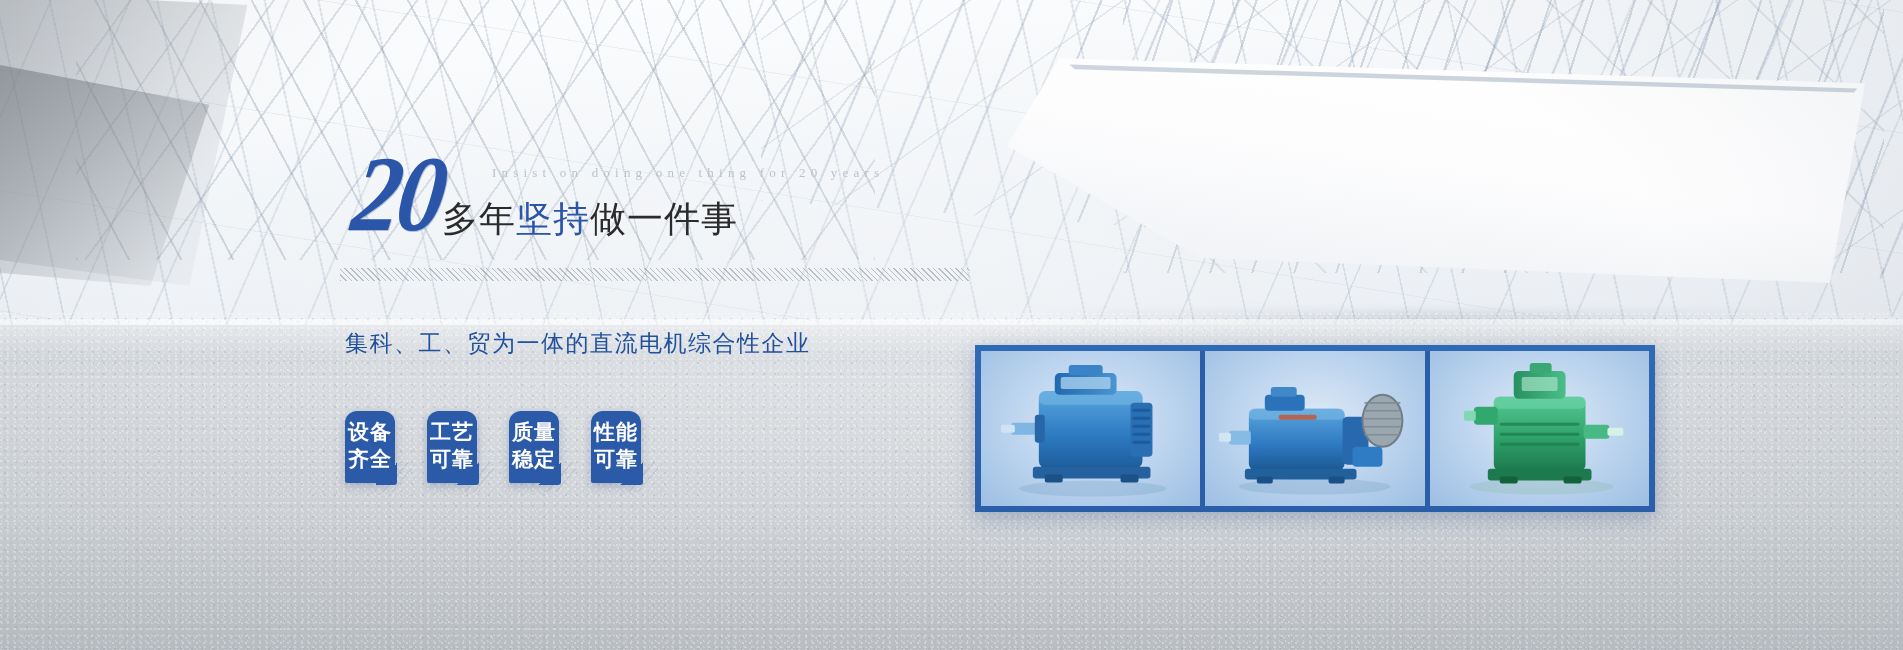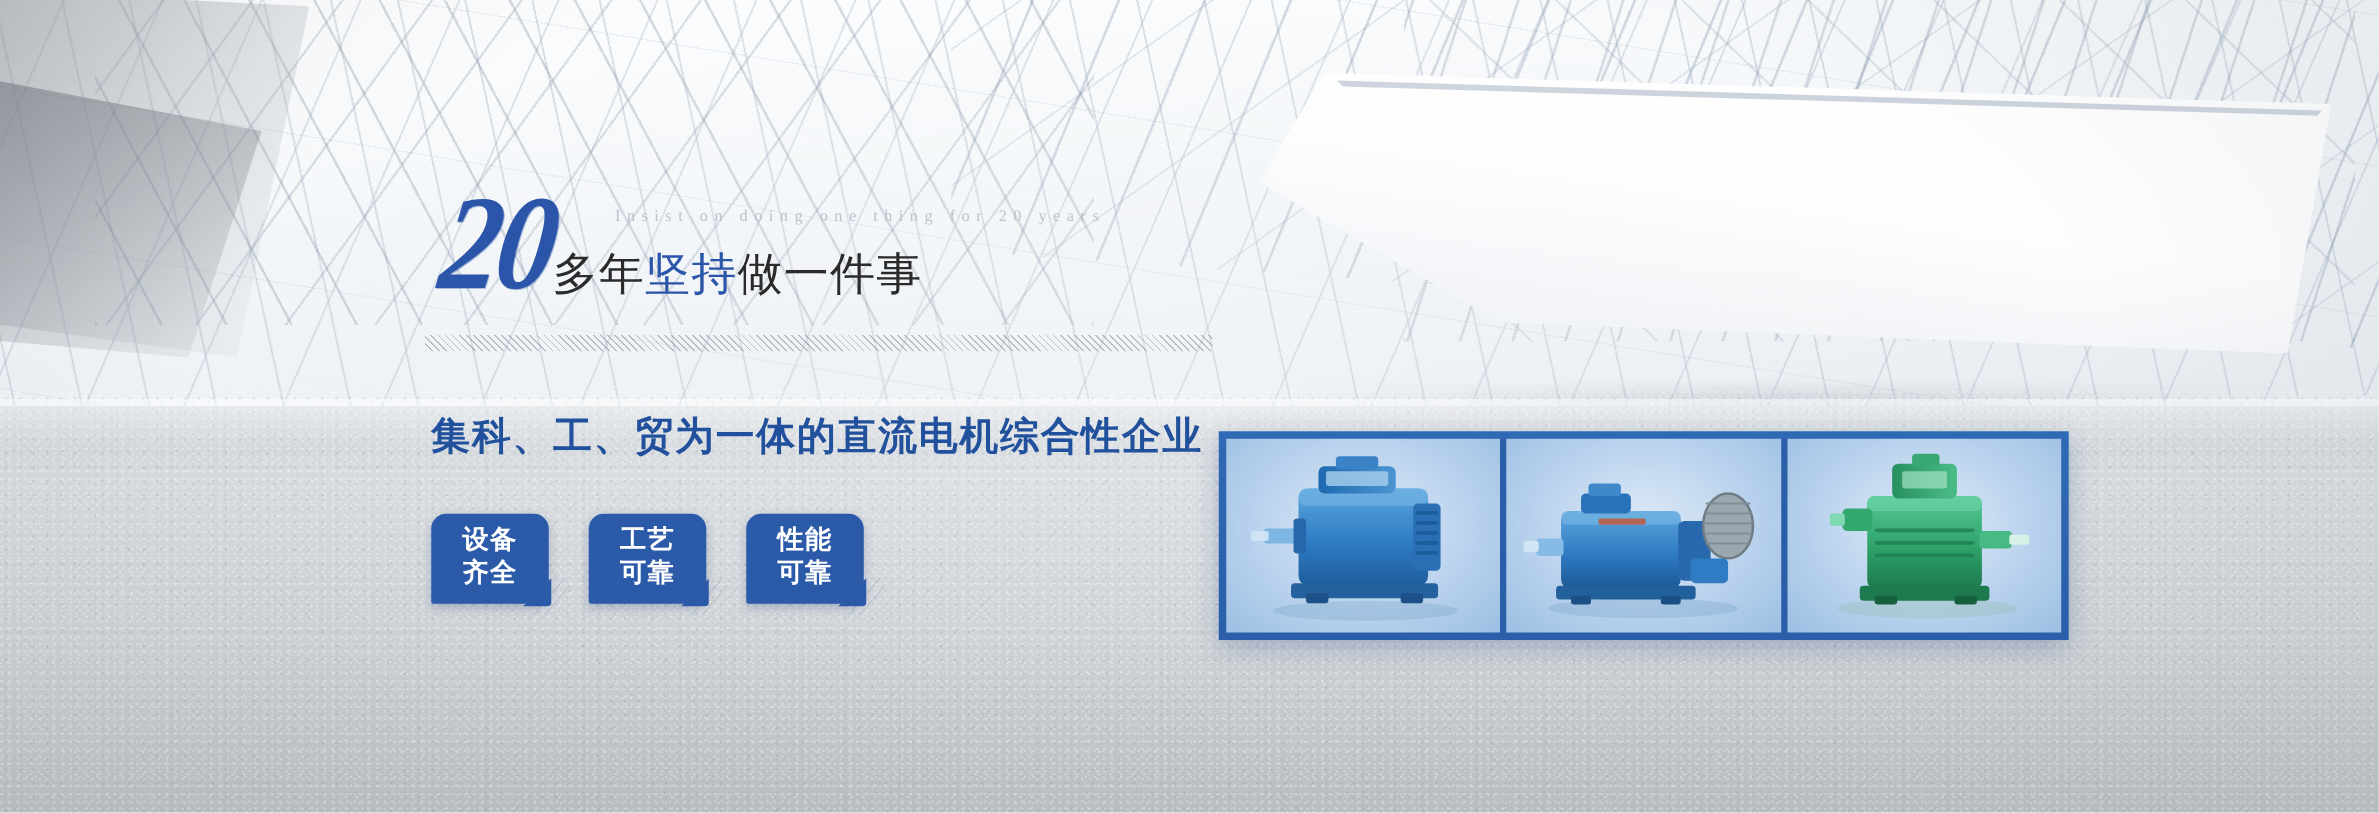--- a/index.html
+++ b/index.html
@@ -156,30 +156,30 @@
 
   .divider {
     position: absolute; left: 340px; top: 268px; width: 630px; height: 13px;
     background-image: repeating-linear-gradient(45deg,
         rgba(120,130,142,.55) 0 1px, rgba(255,255,255,0) 1px 4px);
     opacity: .85;
   }
 
   .subtitle {
     position: absolute; left: 345px; top: 328px;
-    font-size: 31px; font-weight: 700; letter-spacing: 1.5px;
+    font-size: 23px; font-weight: 400; letter-spacing: 1.5px;
     color: #21509c; white-space: nowrap;
   }
 
   
   .badges { position: absolute; left: 345px; top: 411px; display: flex; gap: 32px; }
   .badge { position: relative; }
   .badge-box {
     position: relative;
-    width: 94px; min-height: 72px;
+    width: 50px; min-height: 72px;
     background: #2b5aa8;
     border-radius: 12px 12px 12px 2px;
     display: flex; flex-direction: column;
     align-items: center; justify-content: center;
     padding: 6px 0 8px;
     box-shadow: 0 3px 8px rgba(40,70,130,.28);
   }
   .badge-box span {
     display: block;
     color: #fff; font-size: 21px; font-weight: 700;
@@ -268,20 +268,28 @@
           <span>设备</span>
           <span>齐全</span>
           <div class="badge-corner"></div>
         </div>
       </div>
       <div class="badge">
         <div class="badge-tail"></div>
         <div class="badge-box">
           <span>工艺</span>
           <span>可靠</span>
+          <div class="badge-corner"></div>
+        </div>
+      </div>
+      <div class="badge">
+        <div class="badge-tail"></div>
+        <div class="badge-box">
+          <span>质量</span>
+          <span>稳定</span>
           <div class="badge-corner"></div>
         </div>
       </div>
       <div class="badge">
         <div class="badge-tail"></div>
         <div class="badge-box">
           <span>性能</span>
           <span>可靠</span>
           <div class="badge-corner"></div>
         </div>

